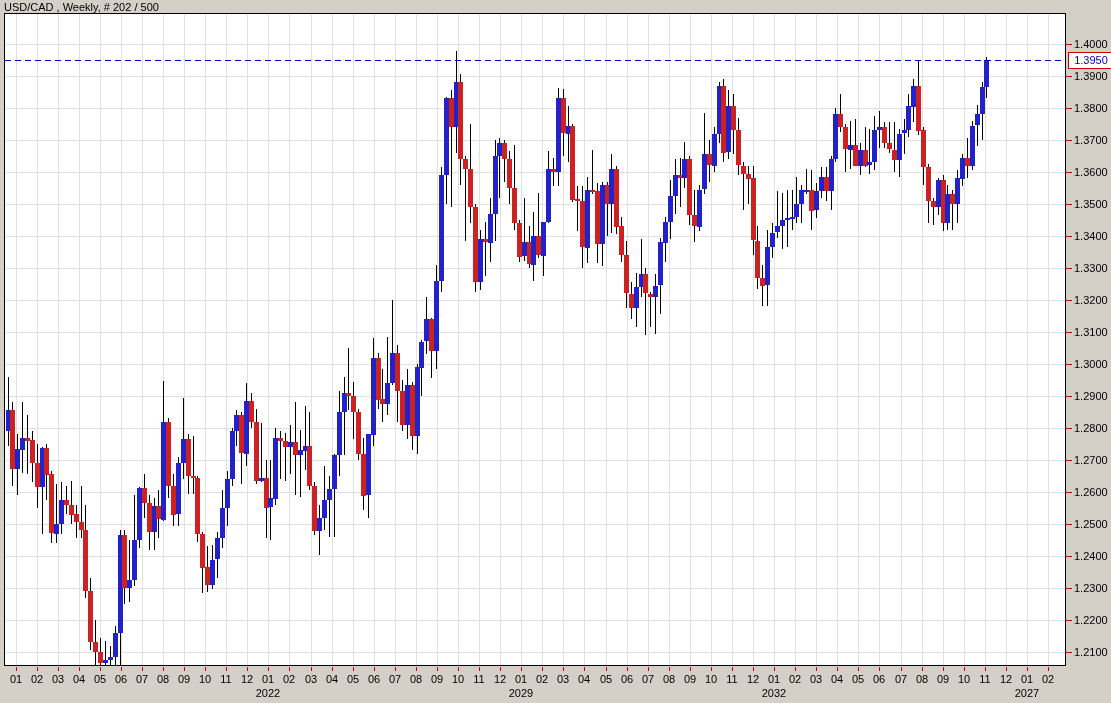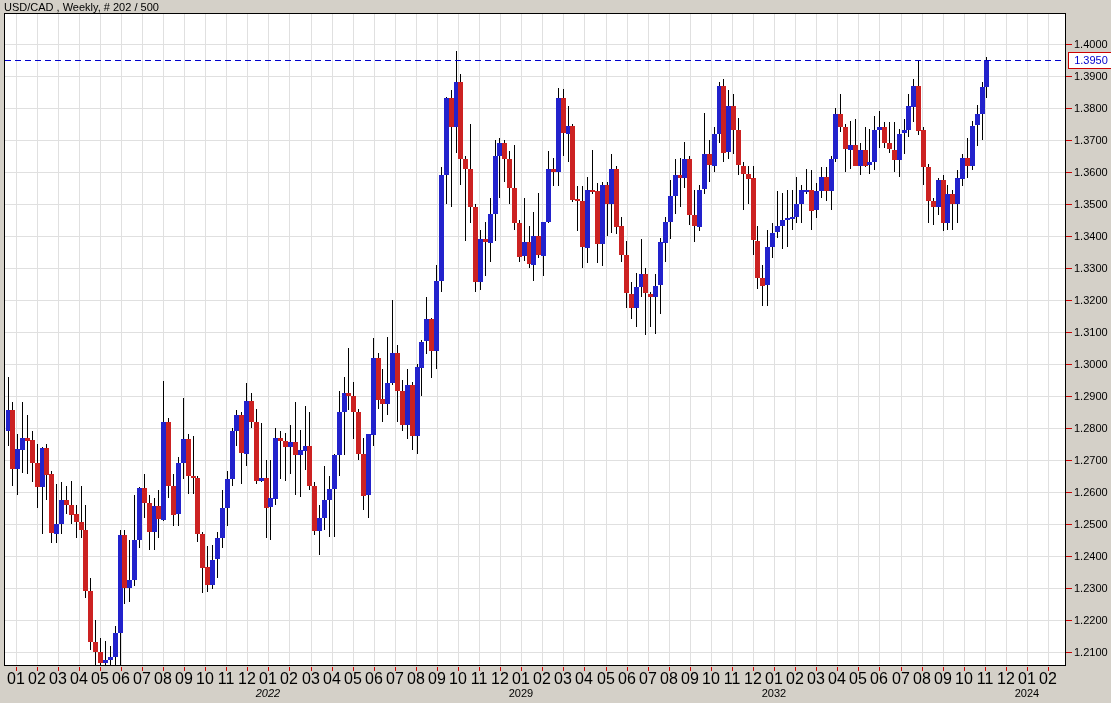--- a/index.html
+++ b/index.html
@@ -23,21 +23,21 @@
   .y-axis{position:absolute;left:1066px;top:0;width:45px;height:670px;}
   .ylab{
     position:absolute;left:8px;width:40px;
     font-size:11px;color:#000;text-align:left;line-height:14px;
   }
   .ytick{position:absolute;left:0;width:6px;height:1px;}
   .x-axis{position:absolute;left:0;top:667px;width:1111px;height:36px;}
   .xtick{position:absolute;top:0;width:1px;height:4px;}
   .xlab{
     position:absolute;top:6px;width:22px;margin-left:-11px;
-    font-size:16px;color:#000;text-align:center;line-height:12px;
+    font-size:11px;color:#000;text-align:center;line-height:12px;
   }
   .yearlab{
     position:absolute;top:20px;width:44px;margin-left:-22px;
     font-size:11px;color:#000;text-align:center;line-height:12px;
   }
   .price-tag{
     position:absolute;left:1068px;top:52px;
     width:44px;height:15px;
     background:#fff;border:1px solid #cc0000;
     font-size:11px;line-height:15px;text-align:center;
@@ -672,21 +672,21 @@
       <div class="xtick" style="left: 964px; background: rgb(204, 0, 0);"></div>
       <div class="xlab" style="left: 964px;">10</div>
       <div class="xtick" style="left: 985px; background: rgb(204, 0, 0);"></div>
       <div class="xlab" style="left: 985px;">11</div>
       <div class="xtick" style="left: 1006px; background: rgb(204, 0, 0);"></div>
       <div class="xlab" style="left: 1006px;">12</div>
       <div class="xtick" style="left: 1027px; background: rgb(204, 0, 0);"></div>
       <div class="xlab" style="left: 1027px;">01</div>
       <div class="xtick" style="left: 1048px; background: rgb(204, 0, 0);"></div>
       <div class="xlab" style="left: 1048px;">02</div>
-      <div class="yearlab" style="left: 268px; font-style: italic;">2022</div>
+      <div class="yearlab" style="left: 268px;">2022</div>
       <div class="yearlab" style="left: 521px;">2029</div>
       <div class="yearlab" style="left: 774px;">2032</div>
-      <div class="yearlab" style="left: 1027px;">2024</div>
+      <div class="yearlab" style="left: 1027px;">2027</div>
     </div>
 
   <div class="price-tag">1.3950</div>
 
 </div>
 
 </body></html>

